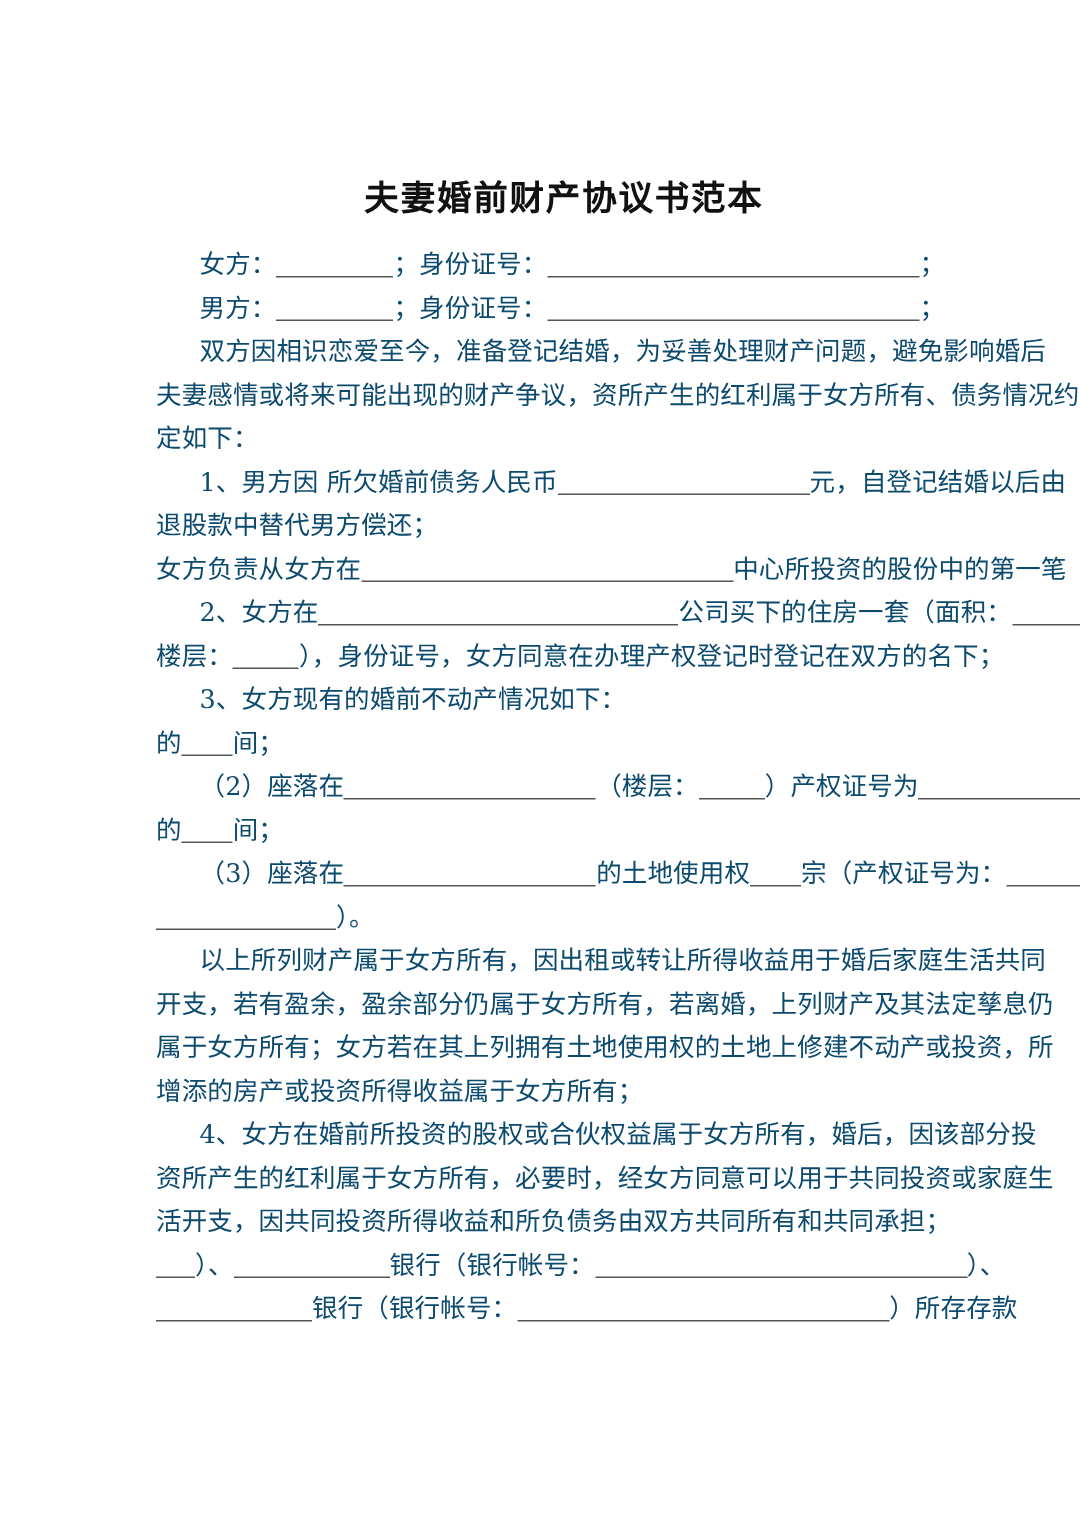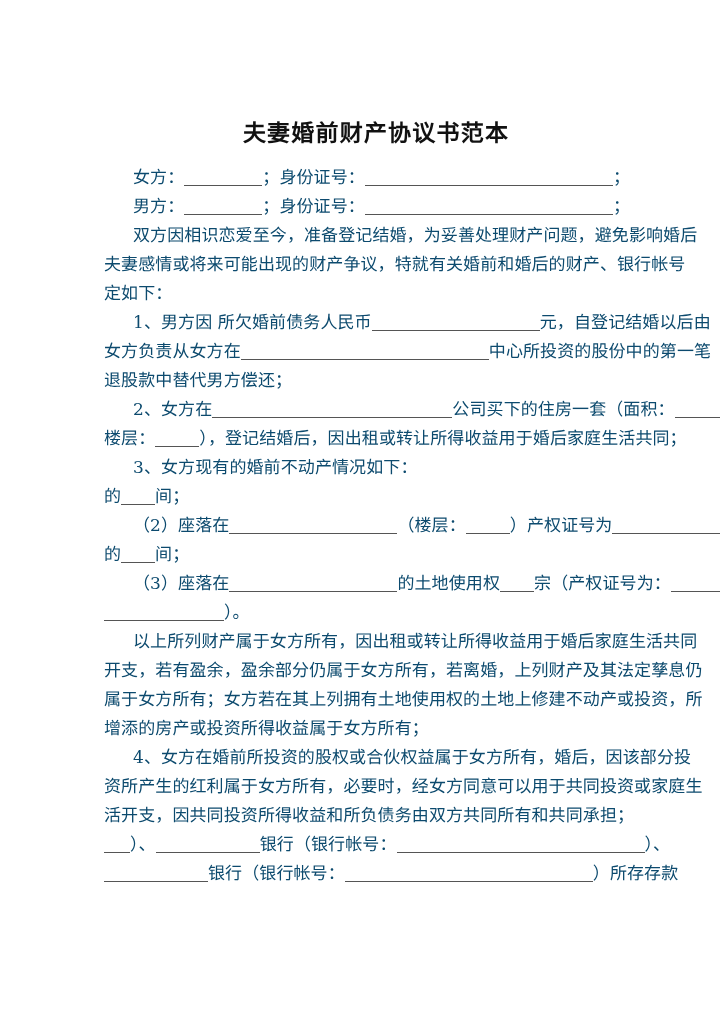--- a/index.html
+++ b/index.html
@@ -84,36 +84,36 @@
 
     <div class="line ind2">
       <span>女方：</span><span class="blank b-l"></span><span>；身份证号：</span><span class="blank b-8xl"></span><span>；</span>
     </div>
 
     <div class="line ind2">
       <span>男方：</span><span class="blank b-l"></span><span>；身份证号：</span><span class="blank b-8xl"></span><span>；</span>
     </div>
 
     <div class="line ind2">双方因相识恋爱至今，准备登记结婚，为妥善处理财产问题，避免影响婚后</div>
-    <div class="line">夫妻感情或将来可能出现的财产争议，特就有关婚前和婚后的财产、银行帐号</div>
+    <div class="line">夫妻感情或将来可能出现的财产争议，资所产生的红利属于女方所有、债务情况约</div>
     <div class="line">定如下：</div>
 
     <div class="line ind2">
       <span>1、男方因  所欠婚前债务人民币</span><span class="blank b-4xl"></span><span>元，自登记结婚以后由</span>
     </div>
+    <div class="line">退股款中替代男方偿还；</div>
     <div class="line">
       <span>女方负责从女方在</span><span class="blank b-8xl"></span><span>中心所投资的股份中的第一笔</span>
     </div>
-    <div class="line">退股款中替代男方偿还；</div>
 
     <div class="line ind2">
       <span>2、女方在</span><span class="blank b-5xl"></span><span class="blank b-s"></span><span>公司买下的住房一套（面积：</span><span class="blank b-m"></span>
     </div>
     <div class="line">
-      <span>楼层：</span><span class="blank b-s"></span><span>），登记结婚后，因出租或转让所得收益用于婚后家庭生活共同；</span>
+      <span>楼层：</span><span class="blank b-s"></span><span>），身份证号，女方同意在办理产权登记时登记在双方的名下；</span>
     </div>
 
     <div class="line ind2">3、女方现有的婚前不动产情况如下：</div>
 
     <div class="line">
       <span>的</span><span class="blank b-xs"></span><span>间；</span>
     </div>
 
     <div class="line ind2">
       <span>（2）座落在</span><span class="blank b-4xl"></span><span>（楼层：</span><span class="blank b-s"></span><span>）产权证号为</span><span class="blank b-3xl"></span>

